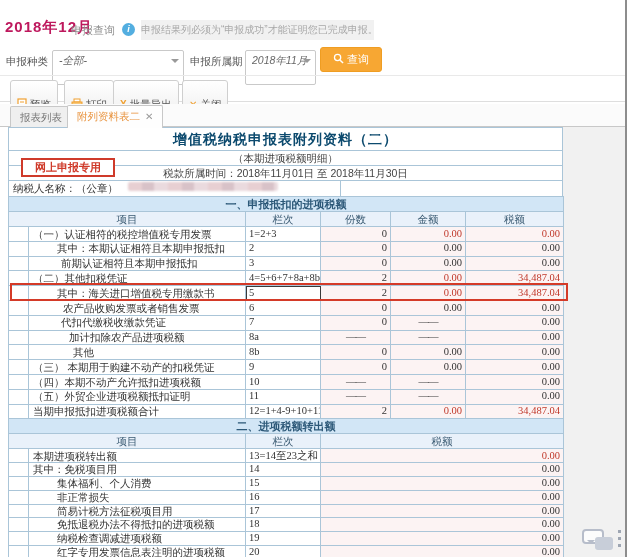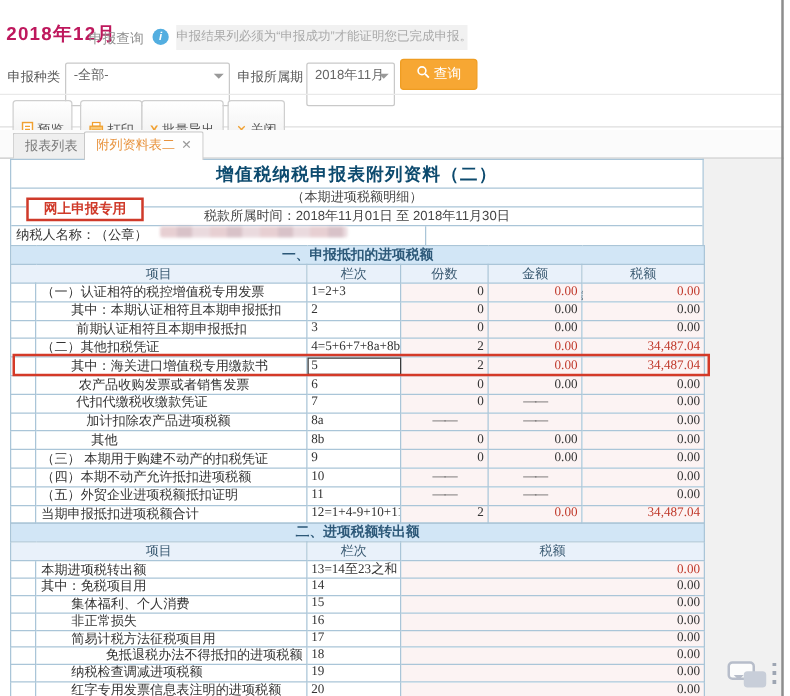--- a/index.html
+++ b/index.html
@@ -10,21 +10,21 @@
   .month{position:absolute;left:5px;top:18px;font-size:15px;font-weight:bold;color:#be185d;letter-spacing:1px;}
   .qlabel{position:absolute;left:71px;top:23px;font-size:11px;color:#8f8f8f;}
   .info-ic{position:absolute;left:122px;top:23px;width:13px;height:13px;border-radius:50%;
     background:#53aee0;color:#fff;font-size:9px;font-weight:bold;text-align:center;line-height:13px;font-style:italic;}
   .notice{position:absolute;left:141px;top:20px;width:233px;height:20px;background:#f1f1f1;
     color:#a8a8a8;font-size:10px;line-height:20px;text-align:center;white-space:nowrap;overflow:hidden;}
 
   
   .flabel{position:absolute;top:55px;font-size:10.5px;color:#555;white-space:nowrap;}
   .select{position:absolute;top:50px;height:35px;border:1px solid #c9c9c9;background:#fff;border-radius:2px;
-    font-size:10.5px;color:#666;line-height:19px;padding:0 16px 0 6px;white-space:nowrap;}
+    font-size:10.5px;color:#666;line-height:19px;padding:0 16px 0 6px;white-space:nowrap;font-style:italic;}
   .select .arr{position:absolute;right:4px;top:8px;width:0;height:0;border-left:4px solid transparent;
     border-right:4px solid transparent;border-top:4px solid #999;}
   .search-btn{position:absolute;left:320px;top:47px;width:62px;height:25px;background:#f7a733;border:1px solid #ef9d22;
     border-radius:3px;color:#fff;font-size:11px;text-align:center;line-height:23px;cursor:pointer;}
   .search-btn svg{vertical-align:-1px;margin-right:3px;}
 
   
   .tb-line-top{position:absolute;left:0;top:75px;width:627px;height:0;border-top:1px solid #e9e9e9;}
   .tb-line-bot{position:absolute;left:0;top:101px;width:627px;height:0;border-top:1px solid #dedede;}
   .tbtn{position:absolute;top:80px;height:18px;border:1px solid #cfcfcf;border-radius:3px;
@@ -316,21 +316,21 @@
             <td class="num">0.00</td>
           </tr>
           <tr>
             <td></td>
             <td style="padding-left: 28px;">简易计税方法征税项目用</td>
             <td class="colcell">17</td>
             <td class="num">0.00</td>
           </tr>
           <tr>
             <td></td>
-            <td style="padding-left: 44px; text-align: right;">免抵退税办法不得抵扣的进项税额</td>
+            <td style="padding-left: 28px;">免抵退税办法不得抵扣的进项税额</td>
             <td class="colcell">18</td>
             <td class="num">0.00</td>
           </tr>
           <tr>
             <td></td>
             <td style="padding-left: 28px;">纳税检查调减进项税额</td>
             <td class="colcell">19</td>
             <td class="num">0.00</td>
           </tr>
           <tr>

